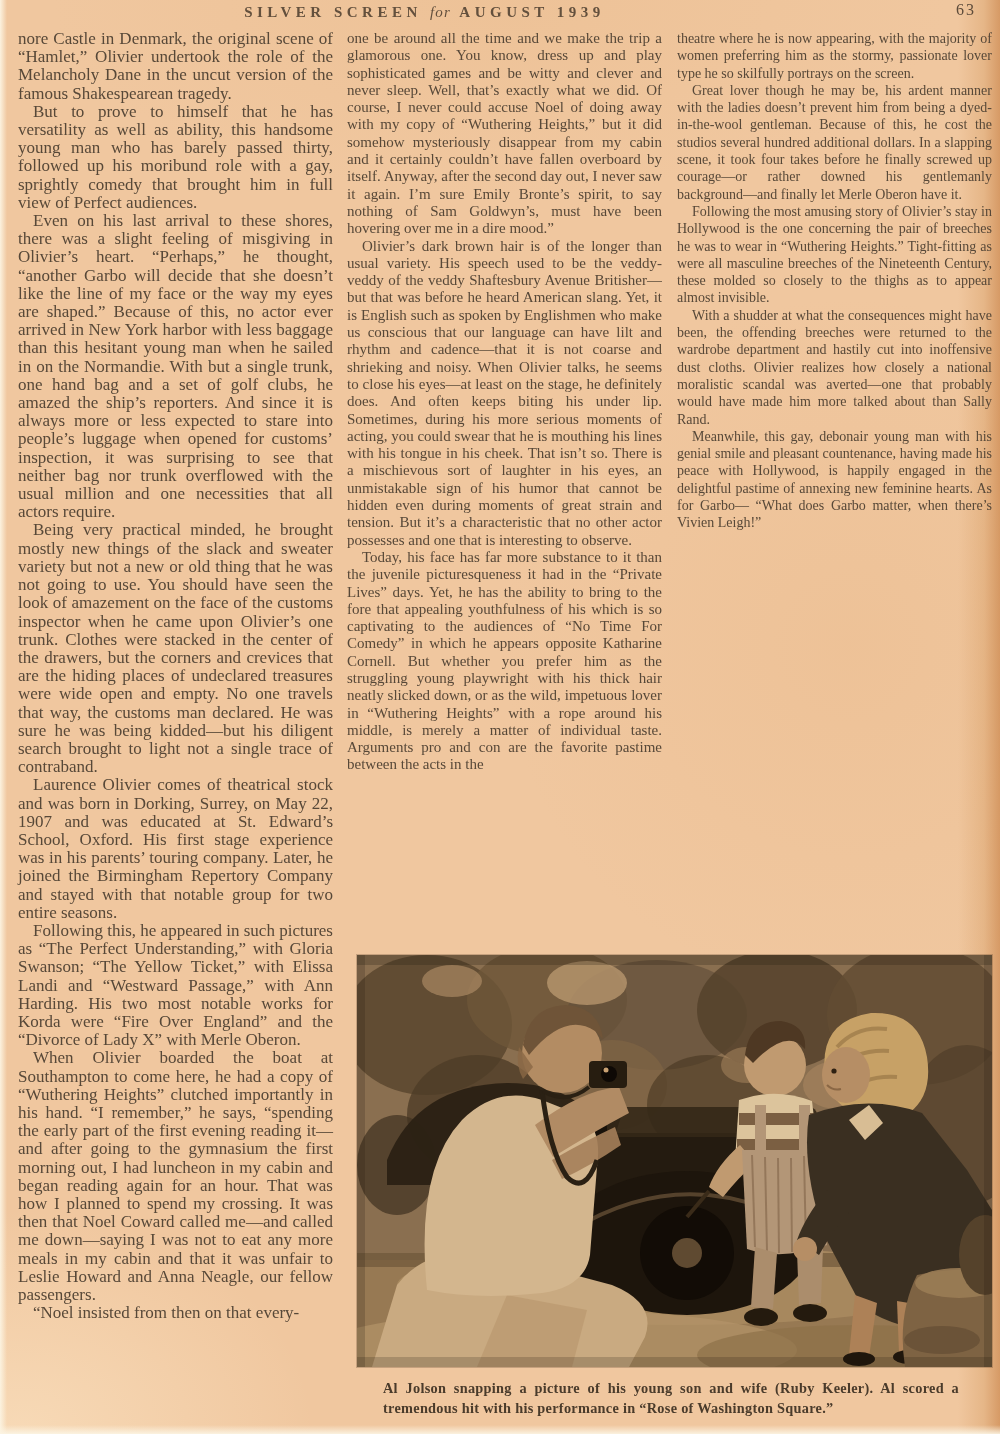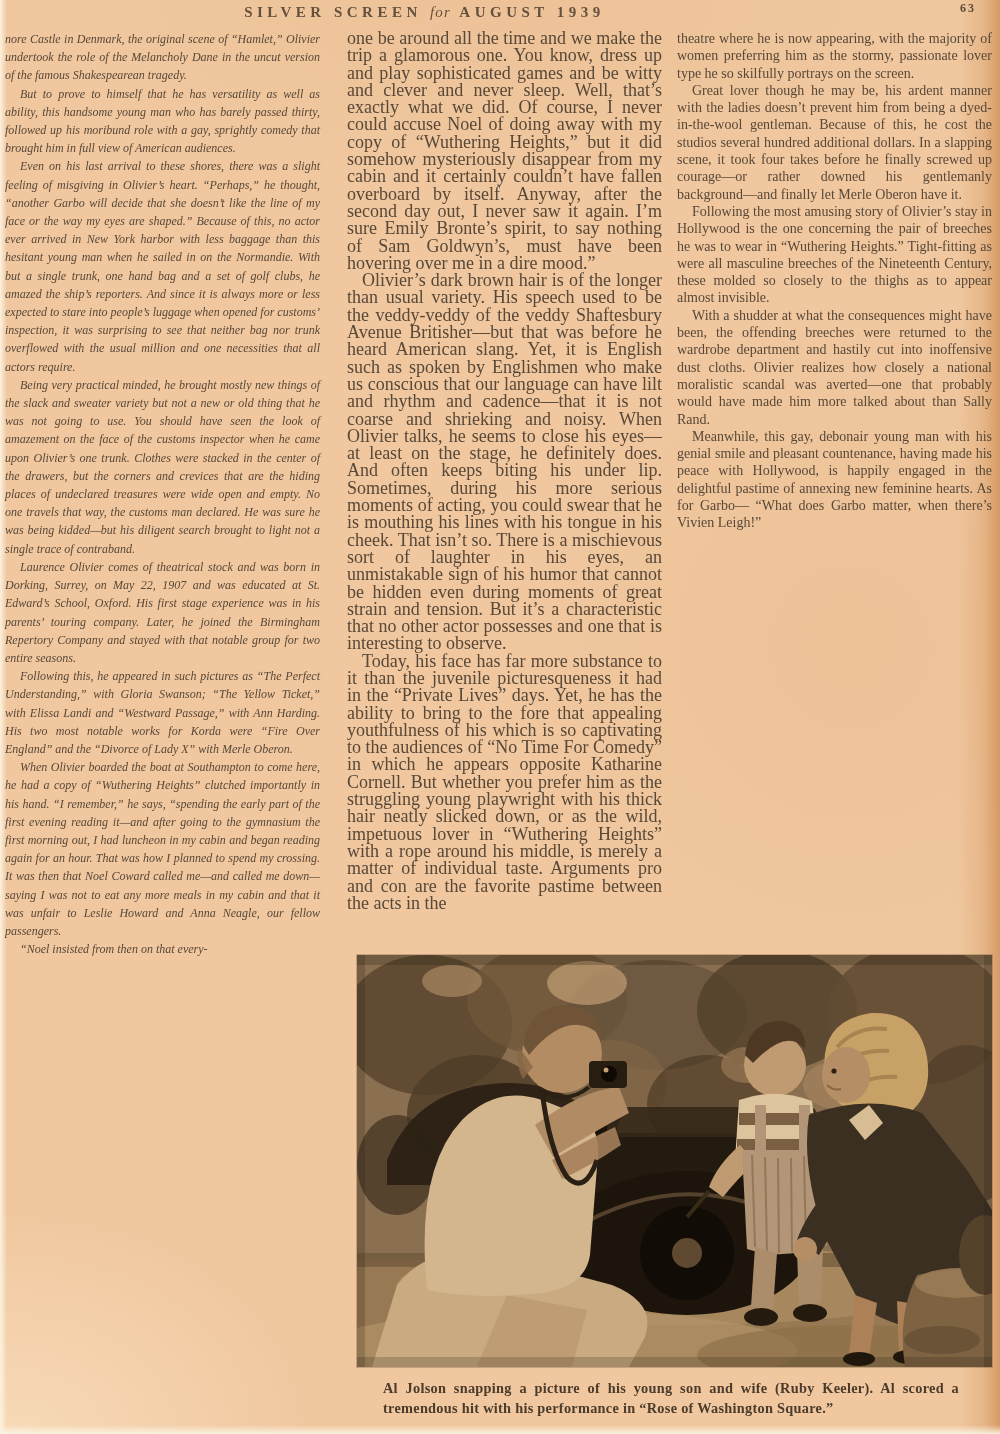--- a/index.html
+++ b/index.html
@@ -27,30 +27,30 @@
     letter-spacing:0.30em;
     white-space:nowrap;
   }
   .masthead .caps{font-weight:600;}
   .masthead .script{
     font-style:italic;font-weight:400;letter-spacing:0.08em;
     text-transform:lowercase;font-size:15px;
   }
   .folio{
     position:absolute;top:1px;right:24px;
-    font-size:12px;letter-spacing:2px;color:#5d4b3a;font-weight:700;margin-left:18px;
+    font-size:16px;letter-spacing:2px;color:#5d4b3a;font-weight:400;margin-left:18px;
   }
   .col{
     position:absolute;top:30px;
     width:315px;
     text-align:justify;
     color:#574838;
   }
-  .col-1{left:5px;font-size:12px;line-height:18.2px;font-style:italic;}
-  .col-2{left:347px;font-size:18px;line-height:17.3px;height:921px;overflow:hidden;}
+  .col-1{left:18px;font-size:17px;line-height:18.2px;}
+  .col-2{left:347px;font-size:15px;line-height:17.3px;height:921px;overflow:hidden;}
   .col-3{left:677px;font-size:14px;line-height:17.3px;height:921px;overflow:hidden;}
   .col p{margin:0;padding:0;}
   .col p.indent{text-indent:15px;}
   .photo-figure{
     position:absolute;left:357px;top:955px;width:635px;height:412px;
     outline:1px solid rgba(70,48,26,0.25);
     background:#8a6f50;
   }
   .photo-figure svg{display:block;width:635px;height:412px;}
   .caption{
@@ -67,21 +67,21 @@
 
   <div class="masthead">
     <span class="caps">SILVER SCREEN</span>
     <span class="script">for</span>
     <span class="caps">AUGUST 1939</span>
   </div>
   <div class="folio">63</div>
 
   <div class="col col-1">
       <p class="">nore Castle in Denmark, the original scene of “Hamlet,” Olivier undertook the role of the Melancholy Dane in the uncut version of the famous Shakespearean tragedy.</p>
-      <p class="indent">But to prove to himself that he has versatility as well as ability, this handsome young man who has barely passed thirty, followed up his moribund role with a gay, sprightly comedy that brought him in full view of American audiences.</p>
+      <p class="indent">But to prove to himself that he has versatility as well as ability, this handsome young man who has barely passed thirty, followed up his moribund role with a gay, sprightly comedy that brought him in full view of Perfect audiences.</p>
       <p class="indent">Even on his last arrival to these shores, there was a slight feeling of misgiving in Olivier’s heart. “Perhaps,” he thought, “another Garbo will decide that she doesn’t like the line of my face or the way my eyes are shaped.” Because of this, no actor ever arrived in New York harbor with less baggage than this hesitant young man when he sailed in on the Normandie. With but a single trunk, one hand bag and a set of golf clubs, he amazed the ship’s reporters. And since it is always more or less expected to stare into people’s luggage when opened for customs’ inspection, it was surprising to see that neither bag nor trunk overflowed with the usual million and one necessities that all actors require.</p>
       <p class="indent">Being very practical minded, he brought mostly new things of the slack and sweater variety but not a new or old thing that he was not going to use. You should have seen the look of amazement on the face of the customs inspector when he came upon Olivier’s one trunk. Clothes were stacked in the center of the drawers, but the corners and crevices that are the hiding places of undeclared treasures were wide open and empty. No one travels that way, the customs man declared. He was sure he was being kidded—but his diligent search brought to light not a single trace of contraband.</p>
       <p class="indent">Laurence Olivier comes of theatrical stock and was born in Dorking, Surrey, on May 22, 1907 and was educated at St. Edward’s School, Oxford. His first stage experience was in his parents’ touring company. Later, he joined the Birmingham Repertory Company and stayed with that notable group for two entire seasons.</p>
       <p class="indent">Following this, he appeared in such pictures as “The Perfect Understanding,” with Gloria Swanson; “The Yellow Ticket,” with Elissa Landi and “Westward Passage,” with Ann Harding. His two most notable works for Korda were “Fire Over England” and the “Divorce of Lady X” with Merle Oberon.</p>
       <p class="indent">When Olivier boarded the boat at Southampton to come here, he had a copy of “Wuthering Heights” clutched importantly in his hand. “I remember,” he says, “spending the early part of the first evening reading it—and after going to the gymnasium the first morning out, I had luncheon in my cabin and began reading again for an hour. That was how I planned to spend my crossing. It was then that Noel Coward called me—and called me down—saying I was not to eat any more meals in my cabin and that it was unfair to Leslie Howard and Anna Neagle, our fellow passengers.</p>
       <p class="indent">“Noel insisted from then on that every-</p>
     </div>
   <div class="col col-2">
       <p class="">one be around all the time and we make the trip a glamorous one. You know, dress up and play sophisticated games and be witty and clever and never sleep. Well, that’s exactly what we did. Of course, I never could accuse Noel of doing away with my copy of “Wuthering Heights,” but it did somehow mysteriously disappear from my cabin and it certainly couldn’t have fallen overboard by itself. Anyway, after the second day out, I never saw it again. I’m sure Emily Bronte’s spirit, to say nothing of Sam Goldwyn’s, must have been hovering over me in a dire mood.”</p>
       <p class="indent">Olivier’s dark brown hair is of the longer than usual variety. His speech used to be the veddy-veddy of the veddy Shaftesbury Avenue Britisher—but that was before he heard American slang. Yet, it is English such as spoken by Englishmen who make us conscious that our language can have lilt and rhythm and cadence—that it is not coarse and shrieking and noisy. When Olivier talks, he seems to close his eyes—at least on the stage, he definitely does. And often keeps biting his under lip. Sometimes, during his more serious moments of acting, you could swear that he is mouthing his lines with his tongue in his cheek. That isn’t so. There is a mischievous sort of laughter in his eyes, an unmistakable sign of his humor that cannot be hidden even during moments of great strain and tension. But it’s a characteristic that no other actor possesses and one that is interesting to observe.</p>

